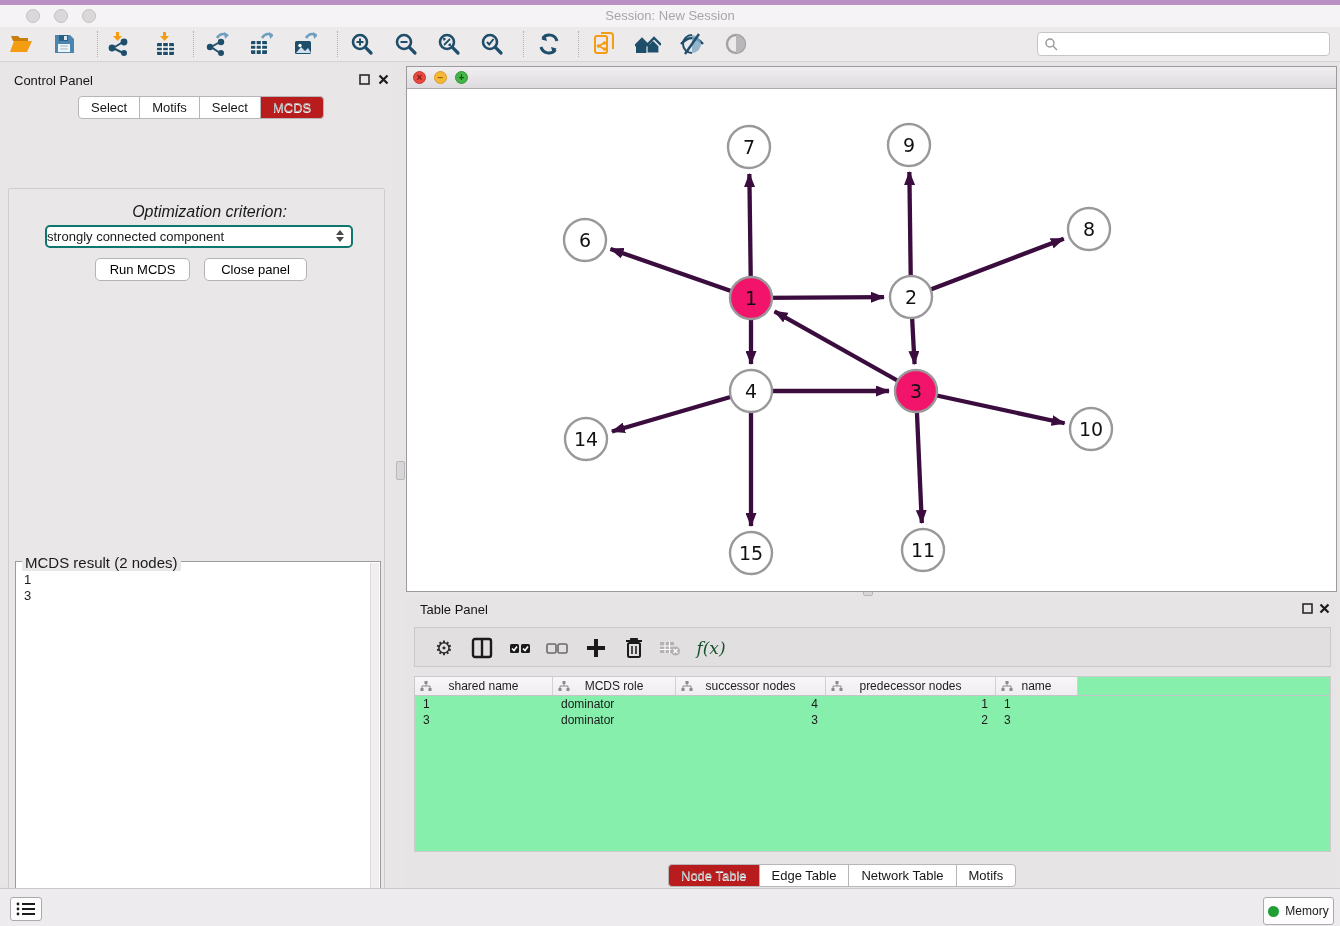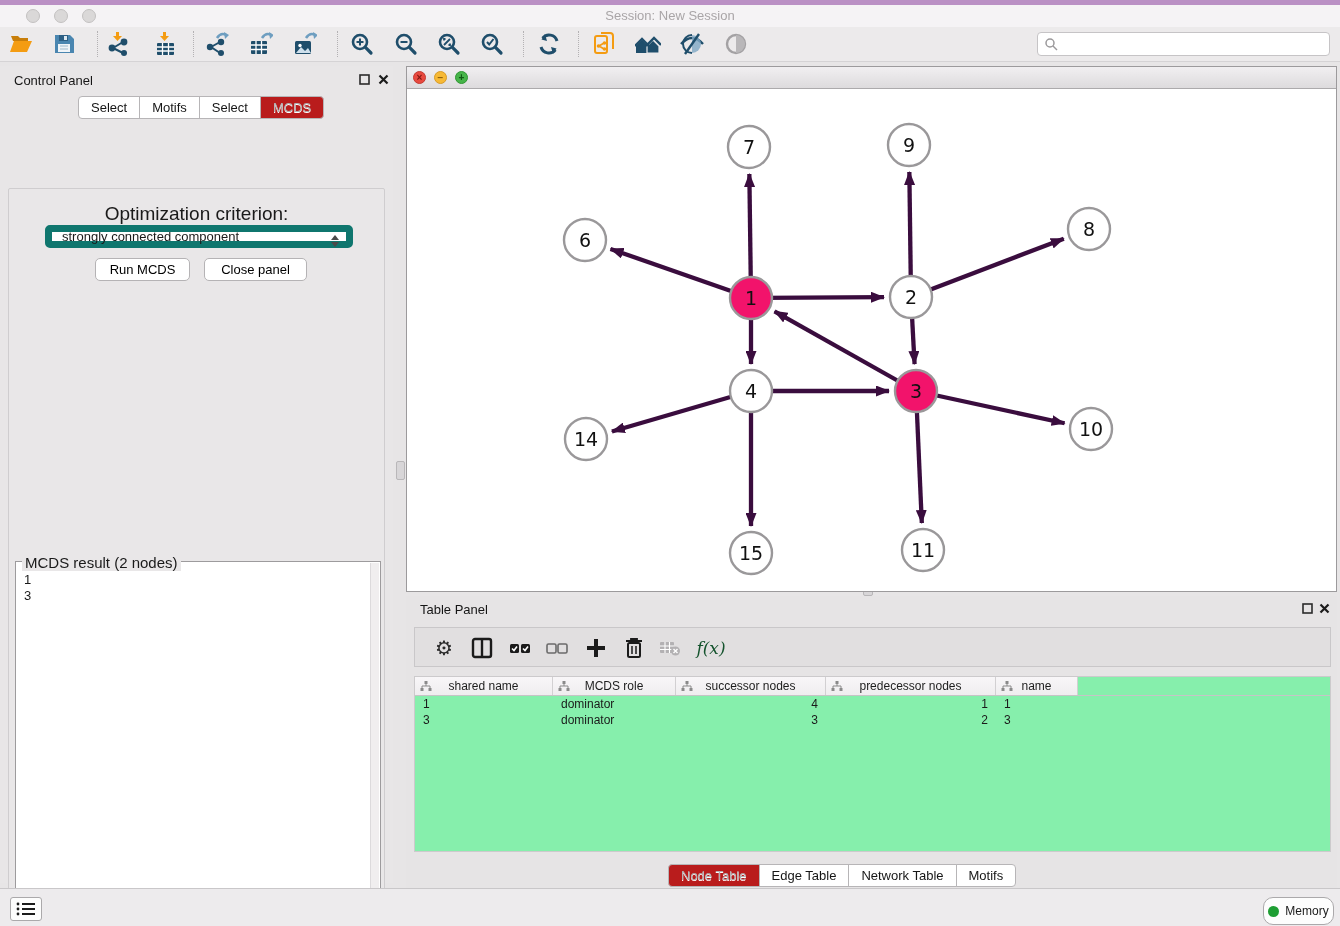--- a/index.html
+++ b/index.html
@@ -29,23 +29,23 @@
   .control-panel { left:0; top:66px; width:393px; height:817px; background:#E8E6E7; }
   .panel-title { font-size:13px; color:#161616; }
   .wm-btn { width:13px; height:13px; display:flex; align-items:center; justify-content:center; }
   .tabrow { display:flex; }
   .tab { background:#FFFFFF; border:1px solid #B7B5B7; font-size:13px; padding:3px 12px; margin-left:-1px;
     color:#161616; white-space:nowrap; }
   .tab.first { border-radius:4px 0 0 4px; margin-left:0; }
   .tab.last { border-radius:0 4px 4px 0; }
   .tab.selected { background:#b91c1c; color:#B2B0B2; text-shadow:0 1px 0 #fff; }
   .mcds-box { left:8px; top:122px; width:377px; height:753px; background:#E9E7E8; border:1px solid #CFCDCF; border-radius:2px; }
-  .opt-label { left:0; top:14px; width:100%; text-align:center; font-size:19px; }
-  .select { left:36px; top:36px; width:308px; height:23px; background:#fff; border:7px solid #0f766e; border-radius:5px;
-    font-size:13px; display:flex; align-items:center; padding-left:10px; }
+  .opt-label { left:13px; top:14px; width:100%; text-align:center; font-size:16px;font-style:italic; }
+  .select { left:36px; top:36px; width:308px; height:23px; background:#fff; border:2px solid #0f766e; border-radius:5px;
+    font-size:13px; display:flex; align-items:center; }
   .stepper { position:absolute; right:7px; top:3px; display:flex; flex-direction:column; align-items:center; gap:2px; }
   .tri-up { width:0; height:0; border-left:4px solid transparent; border-right:4px solid transparent; border-bottom:5px solid #4a4a4a; }
   .tri-down { width:0; height:0; border-left:4px solid transparent; border-right:4px solid transparent; border-top:5px solid #4a4a4a; }
   .btn { background:#fff; border:1px solid #B5B3B5; border-radius:5px; font-size:13px; height:23px;
     display:flex; align-items:center; justify-content:center; font-family:"Liberation Sans",sans-serif; }
   .result-fieldset { left:6px; top:372px; width:366px; height:376px; border:1px solid #9D9B9D; background:#fff; }
   .result-legend { position:absolute; left:6px; top:-8px; background:#E9E7E8; padding:0 3px; font-size:15px; }
   .result-lines { position:absolute; left:8px; top:10px; font-size:13px; line-height:16px; white-space:pre; }
   .result-scroll { position:absolute; right:1px; top:1px; width:9px; height:366px; background:#F0EEEF; border-left:1px solid #DCDADC; }
 
@@ -488,16 +488,16 @@
       <g fill="#1b1b1b">
         <circle cx="3" cy="3" r="1.4"></circle>
         <circle cx="3" cy="8" r="1.4"></circle>
         <circle cx="3" cy="13" r="1.4"></circle>
       </g>
       <g stroke="#1b1b1b" stroke-width="2">
         <path d="M7 3h13M7 8h13M7 13h13"></path>
       </g>
     </svg>
 </div>
-<div class="abs sb-btn" style="left:1263px; top:897px; width:71px; height:28px; border-radius:10px">
+<div class="abs sb-btn" style="left:1263px; top:897px; width:71px; height:28px; border-radius:3px">
   <span class="mem-dot" style="background: rgb(30, 158, 51);"></span>
   <span style="font-size:12px">Memory</span>
 </div>
 
 </body></html>

